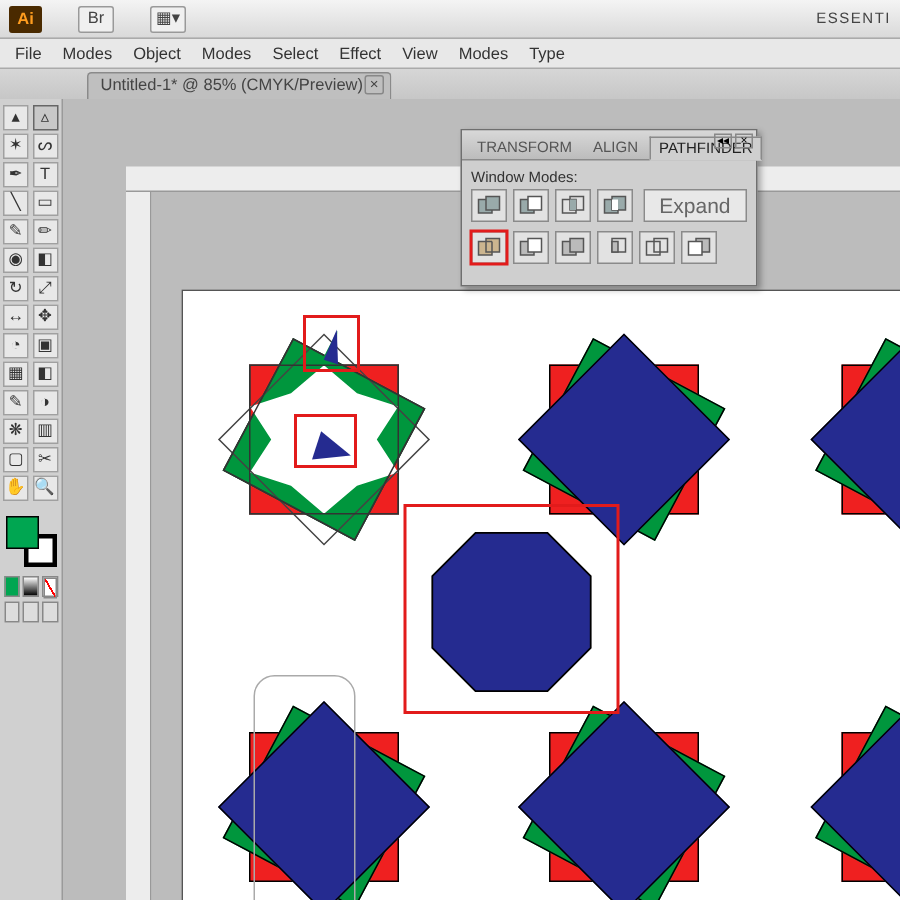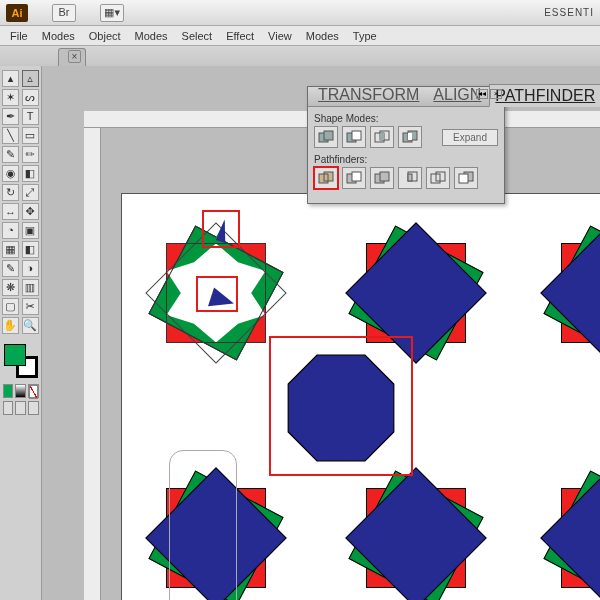--- a/index.html
+++ b/index.html
@@ -33,30 +33,30 @@
 
 
 .workspace { position:absolute; left:42px; top:66px; right:0; bottom:0; background:#bcbcbc; }
 .ruler-h { position:absolute; left:42px; top:45px; right:0; height:17px; background:#ededed; border-bottom:1px solid #999;}
 .ruler-v { position:absolute; left:42px; top:62px; width:17px; bottom:0; background:#ededed; border-right:1px solid #999;}
 .canvas { position:absolute; left:59px; top:62px; right:0; bottom:0; overflow:hidden;}
 
 
 .panel { position:absolute; left:307px; top:86px; width:198px; background:#cfcfcf; border:1px solid #6f6f6f; box-shadow:2px 2px 4px rgba(0,0,0,.3);}
 .panel-tabs { height:20px; background:linear-gradient(#d8d8d8,#bcbcbc); display:flex; align-items:flex-end; padding:0 4px; border-bottom:1px solid #8a8a8a; position:relative;}
-.ptab { padding:2px 5px 1px; font-size:16px; color:#555; border:1px solid transparent; margin-right:2px;text-decoration:underline;}
+.ptab { padding:2px 5px 1px; font-size:10px; color:#555; border:1px solid transparent; margin-right:2px;}
 .ptab.active { background:#cfcfcf; border:1px solid #8a8a8a; border-bottom:1px solid #cfcfcf; color:#222; position:relative; top:1px;}
 .panel-ctrl { position:absolute; right:2px; top:2px; display:flex; gap:2px;}
 .panel-ctrl div { width:12px; height:10px; border:1px solid #888; font-size:8px; text-align:center; line-height:8px;}
 .panel-body { padding:4px 6px 8px;}
 .panel-label { font-size:10px; color:#333; margin:2px 0;}
 .pf-row { display:flex; gap:4px; align-items:center; margin:2px 0 6px;}
 .pf-btn { width:24px; height:22px; background:#e2e2e2; border:1px solid #8a8a8a; display:flex; align-items:center; justify-content:center;}
 .pf-btn.hl { outline:2px solid #e21b1b; outline-offset:-1px; position:relative; z-index:1;}
-.expand-btn { margin-left:auto; padding:2px 10px; background:#e8e8e8; border:1px solid #8a8a8a; font-size:10px; color:#666;}
+.expand-btn { margin-left:auto; padding:2px 10px; background:#e8e8e8; border:1px solid #8a8a8a; font-size:14px; color:#666;}
 
 
 .redbox { position:absolute; border:2px solid #e21b1b; pointer-events:none;}
 
 
 .cluster { position:absolute; width:160px; height:160px;}
 .square { position:absolute; width:100px; height:100px; left:30px; top:30px;}
 .sq-red { background:#ef2020; transform:rotate(0deg);}
 .sq-green { background:#00963d; transform:rotate(28deg);}
 .sq-blue { background:#252b90; transform:rotate(45deg);}
@@ -106,20 +106,21 @@
   <span>Modes</span>
   <span>Select</span>
   <span>Effect</span>
   <span>View</span>
   <span>Modes</span>
   <span>Type</span>
 </div>
 
 <div class="options-bar">
   <div class="doc-tab">
+    <span>Untitled-1* @ 85% (CMYK/Preview)</span>
     <span class="x">×</span>
   </div>
 </div>
 
 <div class="tool-strip">
   <div class="tool-grid">
     <div class="tool">
         <span class="ico">▴</span>
       </div>
     <div class="tool sel">
@@ -285,21 +286,21 @@
   <div class="panel-tabs">
     <div class="ptab">TRANSFORM</div>
     <div class="ptab">ALIGN</div>
     <div class="ptab active">PATHFINDER</div>
     <div class="panel-ctrl">
       <div>◂◂</div>
       <div>×</div>
     </div>
   </div>
   <div class="panel-body">
-    <div class="panel-label">Shape Modes:</div>
+    <div class="panel-label">Window Modes:</div>
     <div class="pf-row">
       <div class="pf-btn">
           <svg width="16" height="14">
             <rect x="1" y="3" width="9" height="9" fill="#9aa" stroke="#555"></rect>
             <rect x="6" y="1" width="9" height="9" fill="#9aa" stroke="#555"></rect>
           </svg>
         </div>
       <div class="pf-btn">
           <svg width="16" height="14">
             <rect x="1" y="3" width="9" height="9" fill="#9aa" stroke="#555"></rect>
@@ -315,21 +316,20 @@
         </div>
       <div class="pf-btn">
           <svg width="16" height="14">
             <rect x="1" y="3" width="9" height="9" fill="#9aa" stroke="#555"></rect>
             <rect x="6" y="1" width="9" height="9" fill="#9aa" stroke="#555"></rect>
             <rect x="6" y="3" width="4" height="7" fill="#fff"></rect>
           </svg>
         </div>
       <button class="expand-btn">Expand</button>
     </div>
-    <div class="panel-label">Pathfinders:</div>
     <div class="pf-row">
       <div class="pf-btn hl">
           <svg width="16" height="14">
             <rect x="1" y="3" width="9" height="9" fill="#cbb58f" stroke="#555"></rect>
             <rect x="6" y="1" width="9" height="9" fill="#cbb58f" stroke="#555"></rect>
             <line x1="6" y1="3" x2="10" y2="3" stroke="#555"></line>
             <line x1="10" y1="3" x2="10" y2="10" stroke="#555"></line>
           </svg>
         </div>
       <div class="pf-btn">

